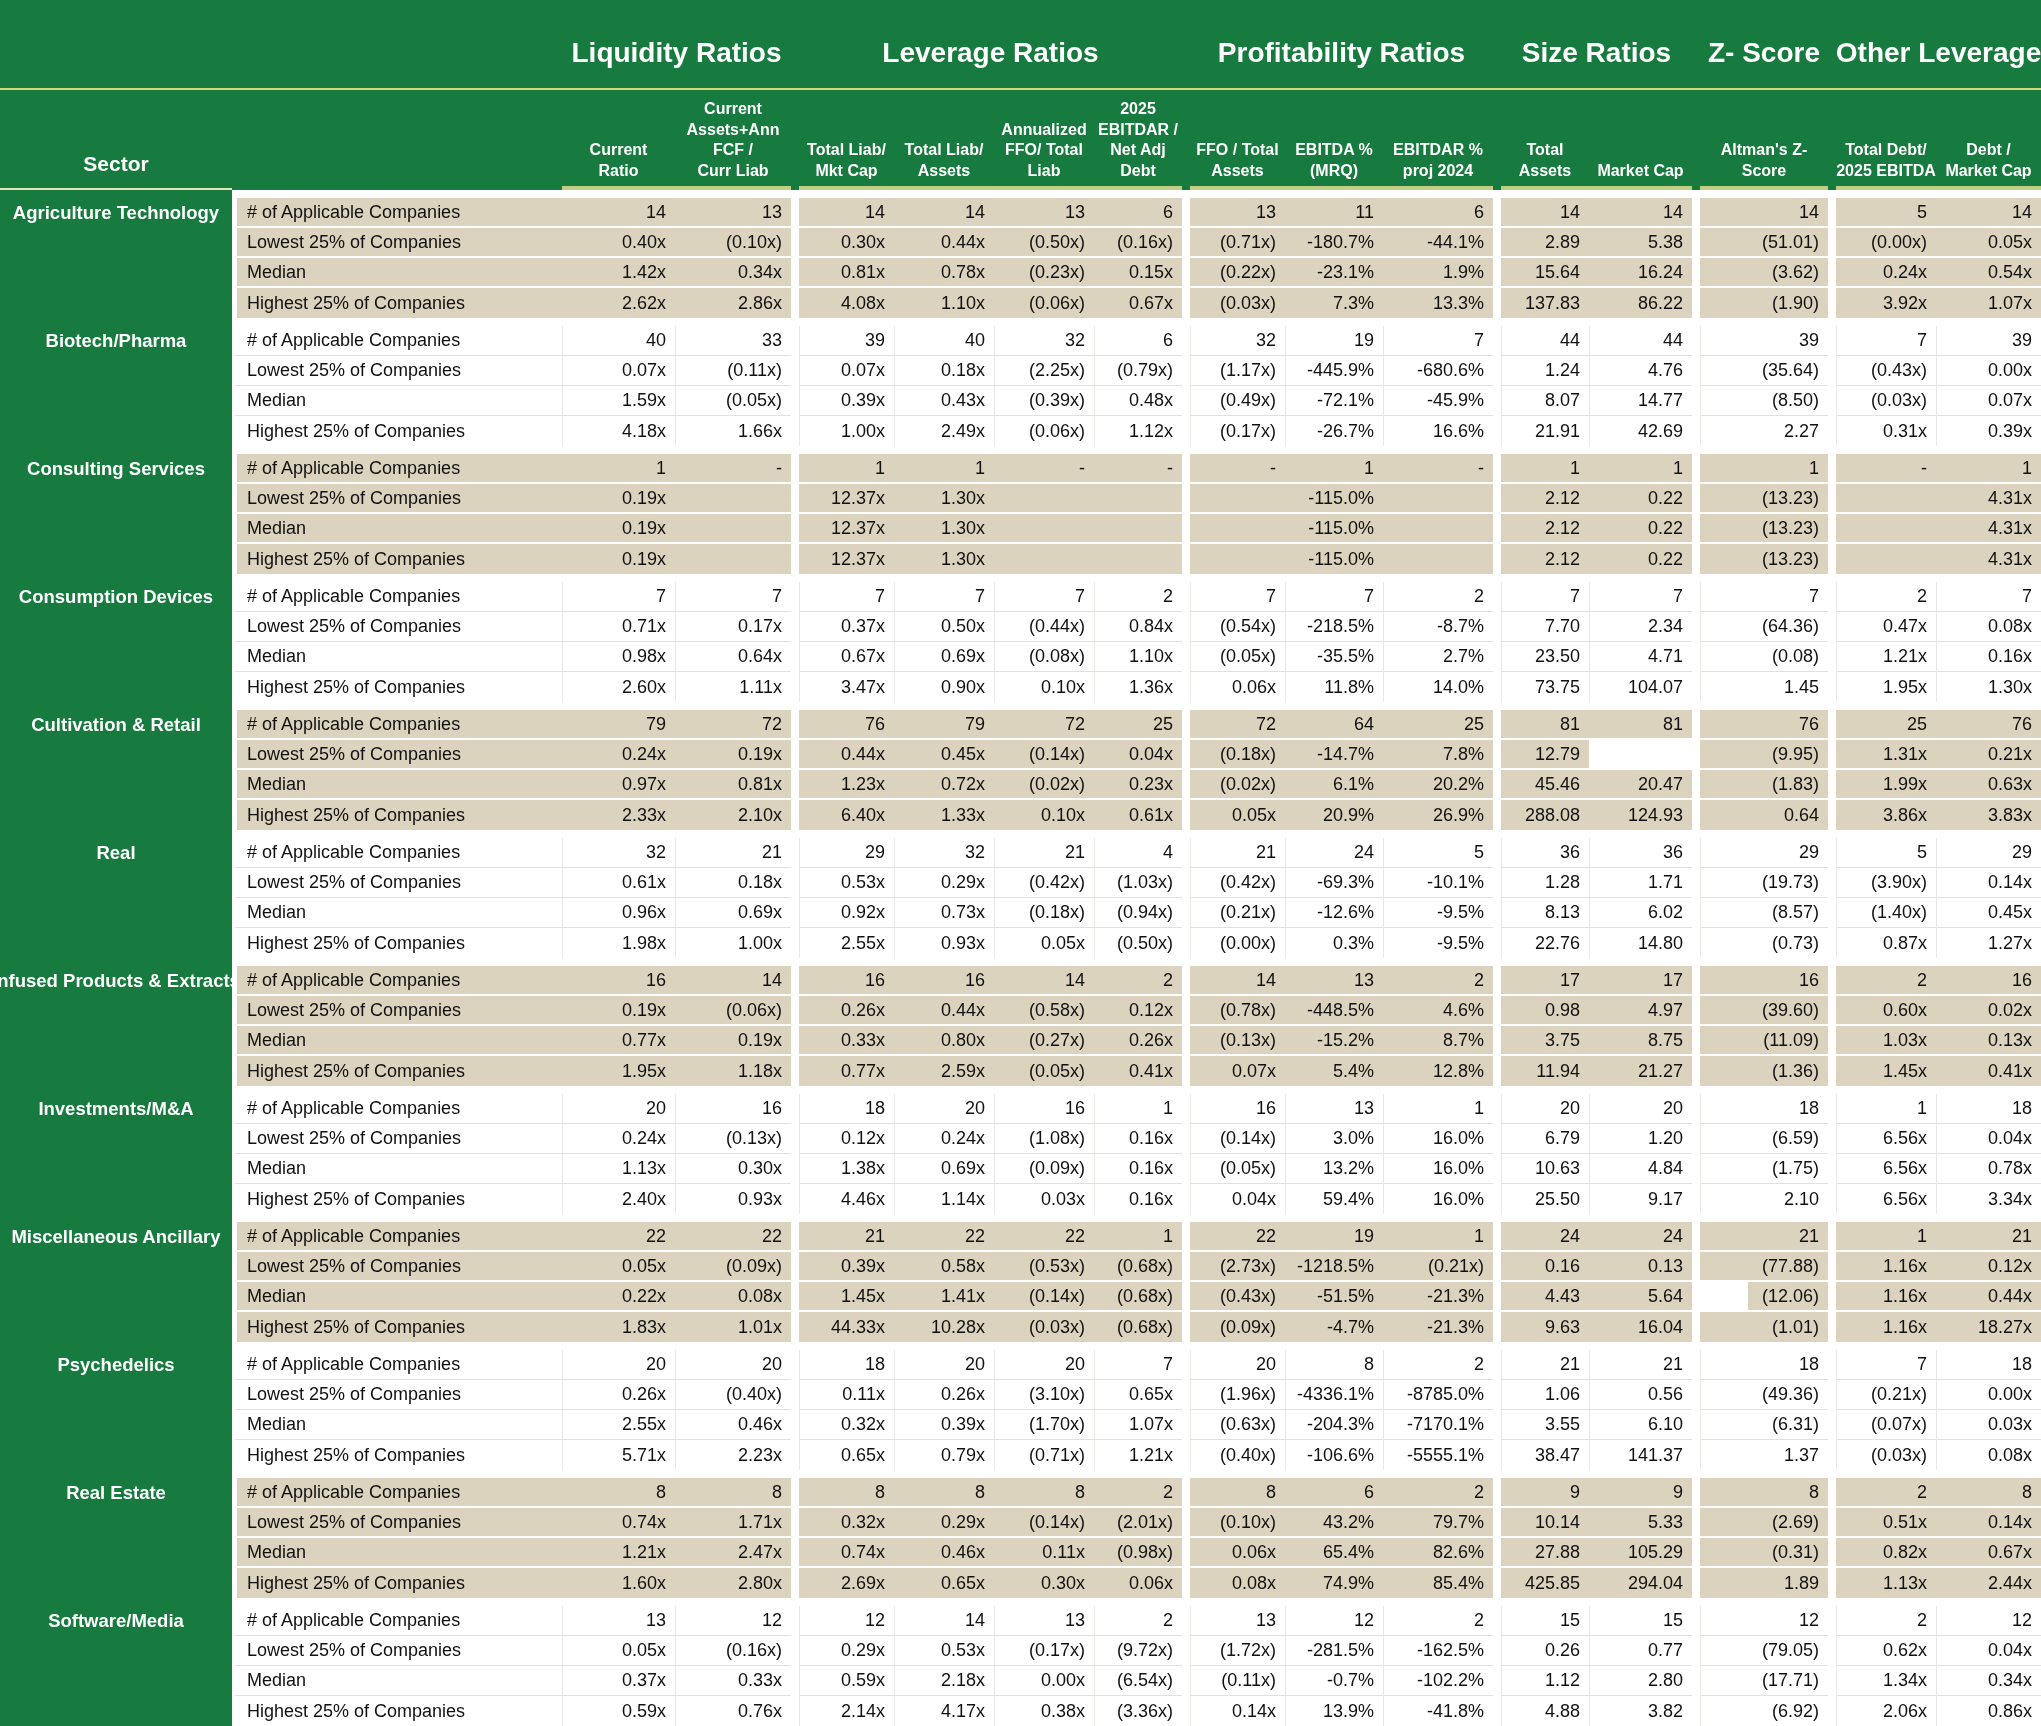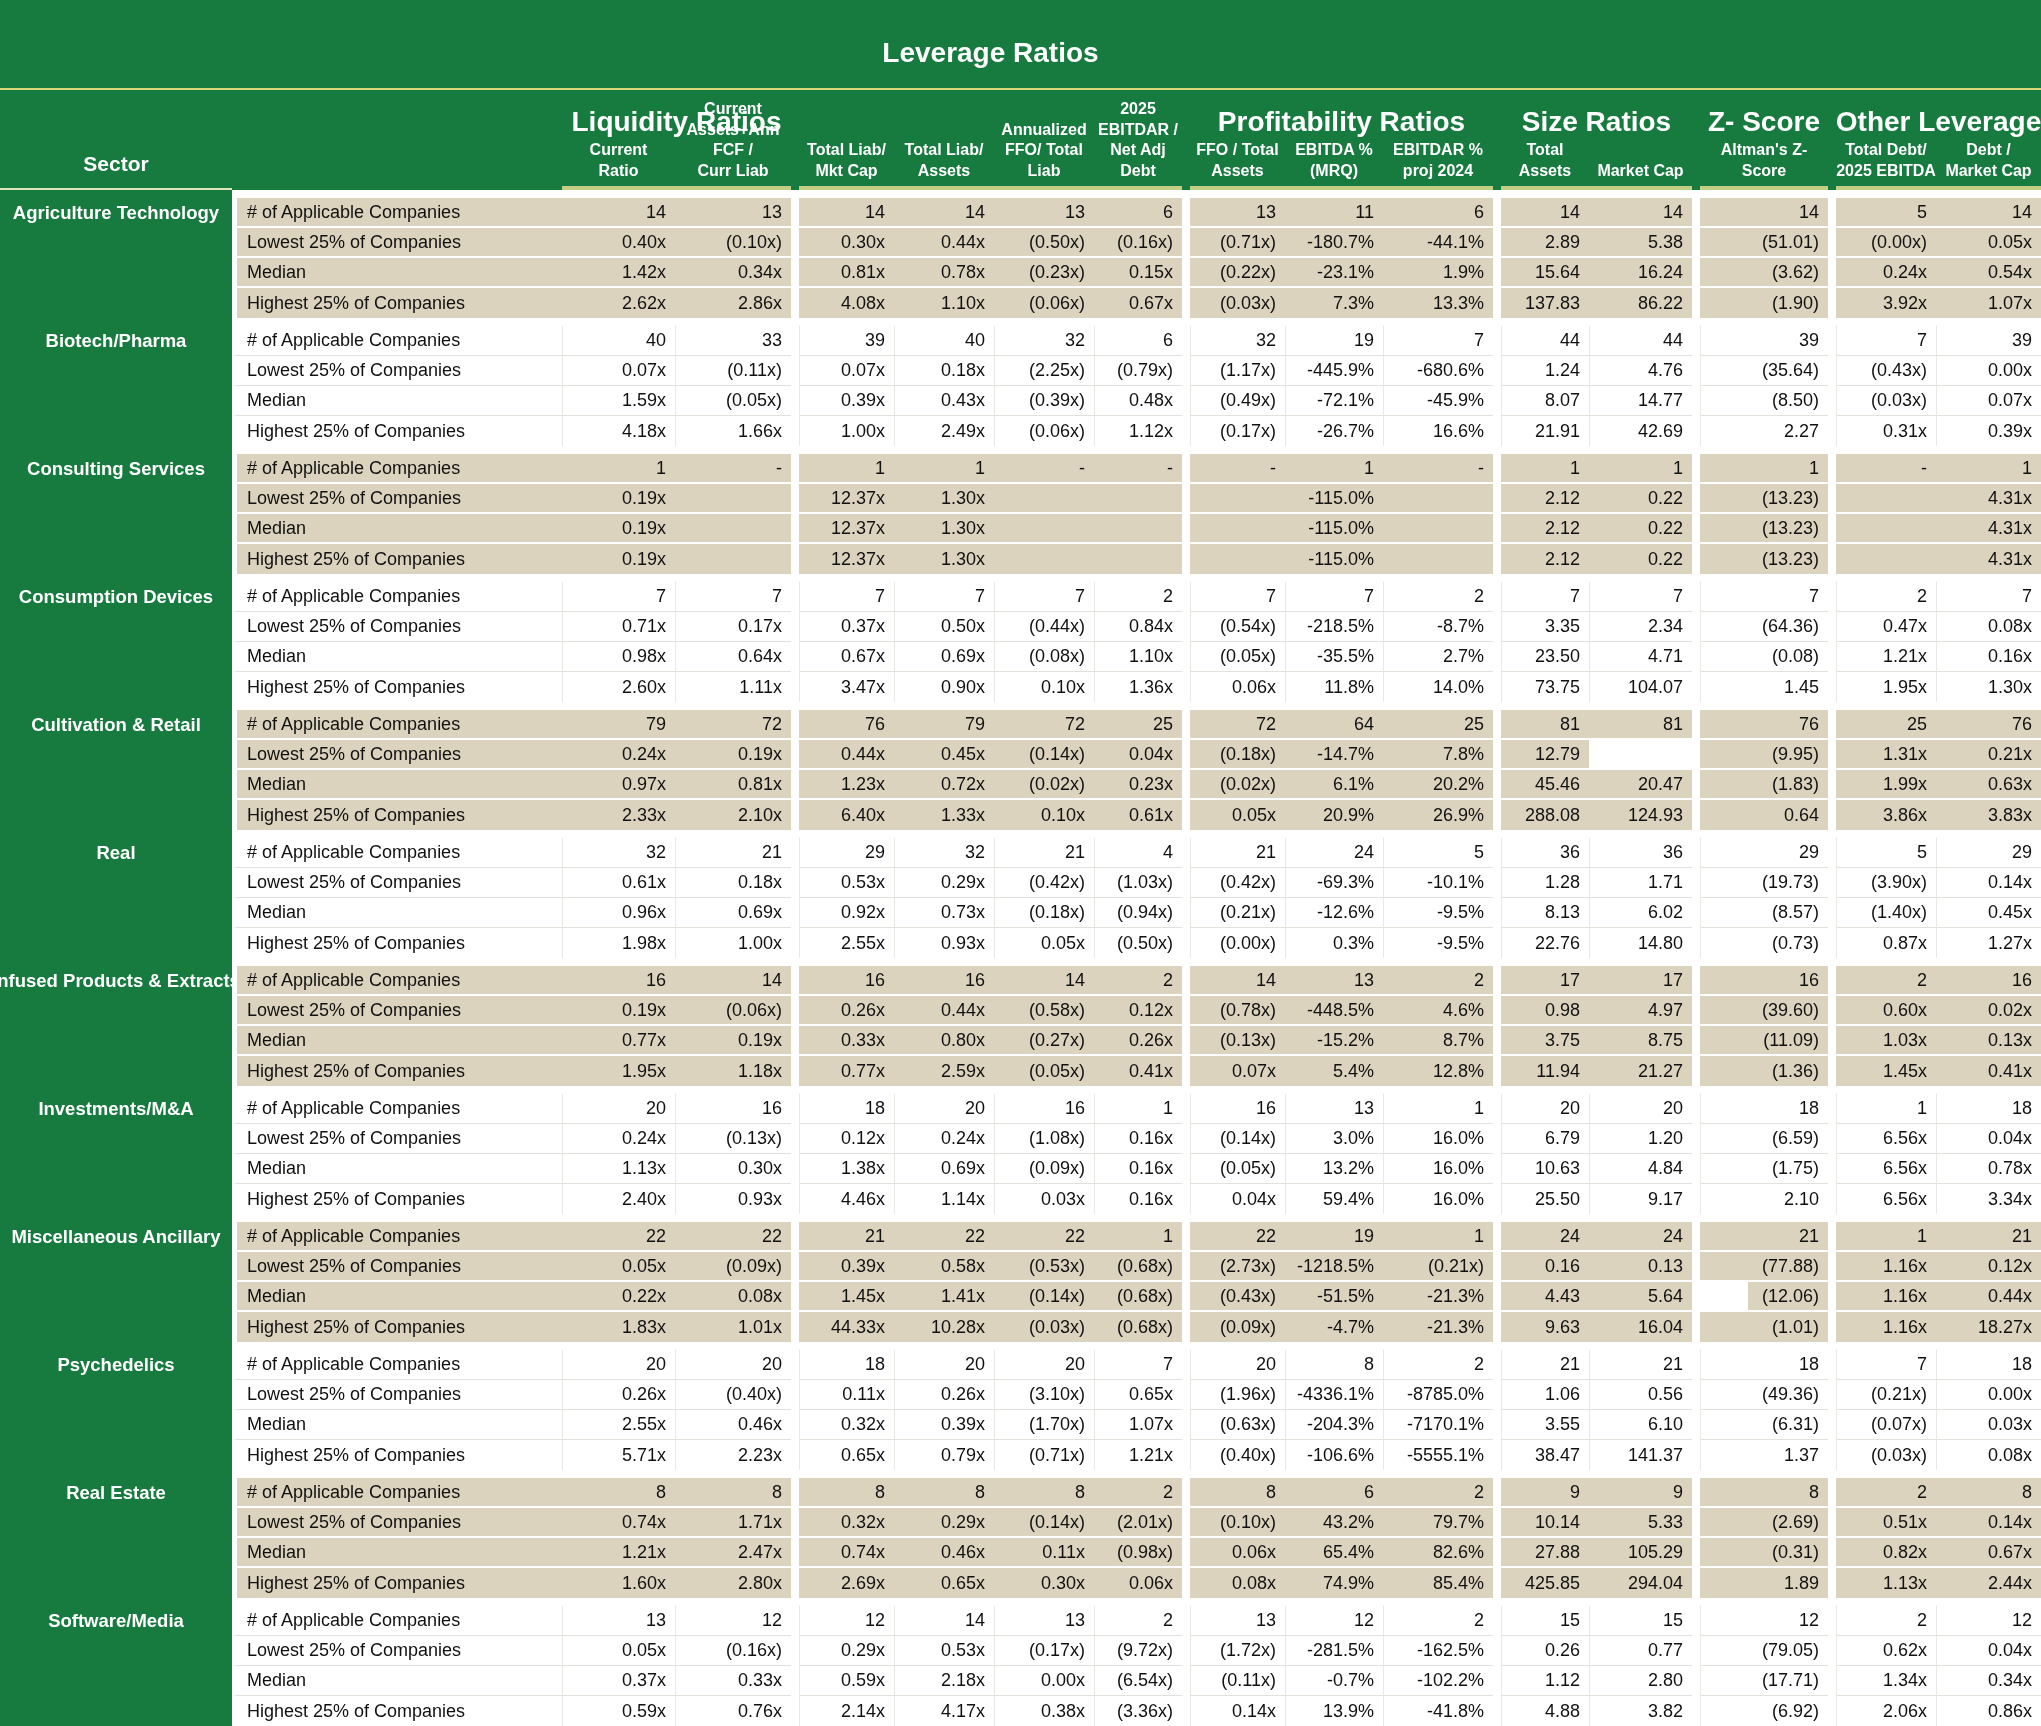--- a/index.html
+++ b/index.html
@@ -33,22 +33,22 @@
   .tan .rb { border-bottom: 2px solid #ffffff; }
   .white .lab, .white .val { background: #ffffff; }
   .white .val { border-left: 1px solid #E9E9E3; }
   .white .rb { border-bottom: 1px solid #E2E2DC; }
 </style>
 </head>
 <body>
 
 <div class="sheet">
   <div class="grid hdr-groups" id="groupRow">
+      <div class="gcell" style="grid-column: 3 / 5;">Liquidity Ratios</div>
       <div class="gcell" style="grid-column: 6 / 10;">Leverage Ratios</div>
-      <div class="gcell" style="grid-column: 3 / 5;">Liquidity Ratios</div>
       <div class="gcell" style="grid-column: 11 / 14;">Profitability Ratios</div>
       <div class="gcell" style="grid-column: 15 / 17;">Size Ratios</div>
       <div class="gcell" style="grid-column: 18 / 19;">Z- Score</div>
       <div class="gcell" style="grid-column: 20 / 22;">Other Leverage</div>
     </div>
   <div class="grid hdr-cols" id="colRow">
       <div class="sector-head">Sector</div>
       <div class="chead" style="grid-column: 3;">Current
 Ratio</div>
       <div class="chead" style="grid-column: 4;">Current
@@ -307,21 +307,21 @@
         <div class="lab rb" style="grid-row: 3;">Lowest 25% of Companies</div>
         <div class="val rb" style="grid-area: 3 / 3;">0.71x</div>
         <div class="val rb" style="grid-area: 3 / 4;">0.17x</div>
         <div class="val rb" style="grid-area: 3 / 6;">0.37x</div>
         <div class="val rb" style="grid-area: 3 / 7;">0.50x</div>
         <div class="val rb" style="grid-area: 3 / 8;">(0.44x)</div>
         <div class="val rb" style="grid-area: 3 / 9;">0.84x</div>
         <div class="val rb" style="grid-area: 3 / 11;">(0.54x)</div>
         <div class="val rb" style="grid-area: 3 / 12;">-218.5%</div>
         <div class="val rb" style="grid-area: 3 / 13;">-8.7%</div>
-        <div class="val rb" style="grid-area: 3 / 15;">3.35</div>
+        <div class="val rb" style="grid-area: 3 / 15;">7.70</div>
         <div class="val rb" style="grid-area: 3 / 16;">2.34</div>
         <div class="val rb" style="grid-area: 3 / 18;">(64.36)</div>
         <div class="val rb" style="grid-area: 3 / 20;">0.47x</div>
         <div class="val rb" style="grid-area: 3 / 21;">0.08x</div>
         <div class="lab rb" style="grid-row: 4;">Median</div>
         <div class="val rb" style="grid-area: 4 / 3;">0.98x</div>
         <div class="val rb" style="grid-area: 4 / 4;">0.64x</div>
         <div class="val rb" style="grid-area: 4 / 6;">0.67x</div>
         <div class="val rb" style="grid-area: 4 / 7;">0.69x</div>
         <div class="val rb" style="grid-area: 4 / 8;">(0.08x)</div>

